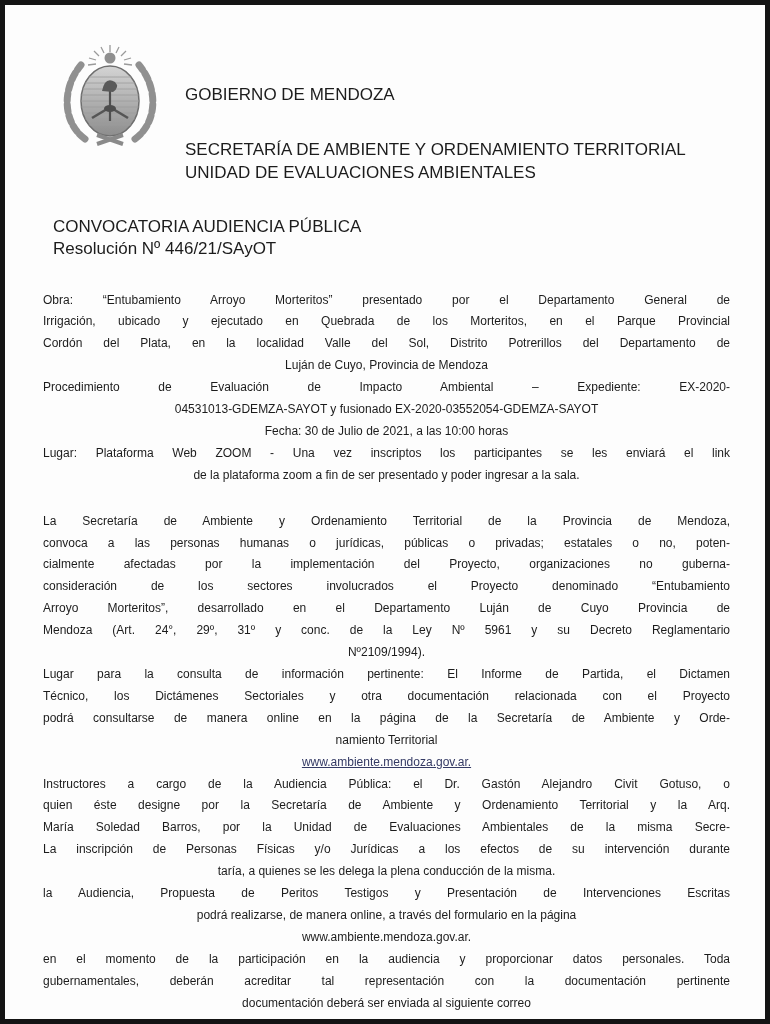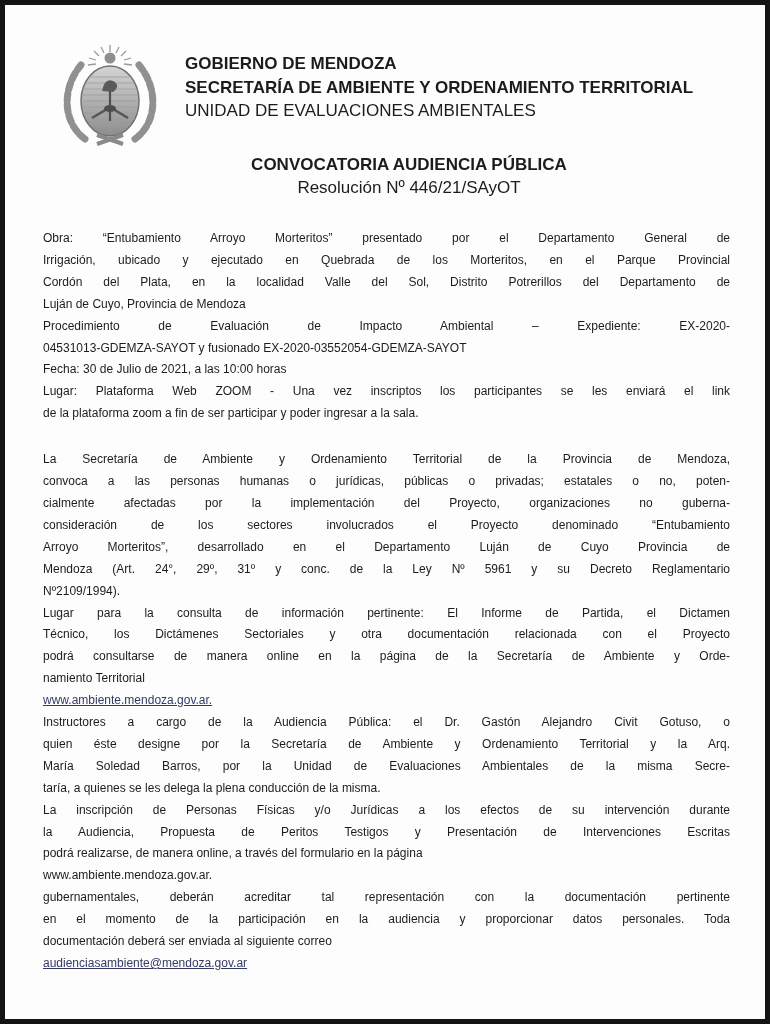--- a/index.html
+++ b/index.html
@@ -15,25 +15,25 @@
     width:770px;height:1024px;
     border:5px solid var(--border);
     background:var(--bg);
     color:var(--text);
     font-family:"Liberation Sans","DejaVu Sans",sans-serif;
     overflow:hidden;
   }
   .header{display:flex;margin:37px 0 0 50px;}
   .logo{width:110px;height:106px;flex:0 0 auto;}
   .header-text{margin-left:20px;padding-top:10px;font-size:17px;line-height:23.5px;white-space:nowrap;}
-  .bold{font-weight:bold;}
-  .title-block{margin:6px 0 0 48px;font-size:17px;line-height:22.5px;text-align:center;}
+  .bold{font-weight:normal;margin-top:31px;}
+  .title-block{margin:6px 0 0 48px;font-size:17px;line-height:22.5px;}
   .doc-body{margin:29px 35px 0 38px;font-size:12px;line-height:21.9px;}
   .block + .block{margin-top:24px;}
-  .line{display:block;text-align:left;color:var(--text);}
+  .line{display:block;text-align:center;color:var(--text);}
   .line.just{text-align:justify;text-align-last:justify;}
   a.line.link{color:var(--link);text-decoration:underline;cursor:pointer;}
 </style>
 </head>
 <body>
 
 <div class="page">
 
   <div class="header">
     <div class="logo">
@@ -103,43 +103,43 @@
   <div class="doc-body">
       <div class="block">
         <div class="line just">Obra: “Entubamiento Arroyo Morteritos” presentado por el Departamento General de</div>
         <div class="line just">Irrigación, ubicado y ejecutado en Quebrada de los Morteritos, en el Parque Provincial</div>
         <div class="line just">Cordón del Plata, en la localidad Valle del Sol, Distrito Potrerillos del Departamento de</div>
         <div class="line">Luján de Cuyo, Provincia de Mendoza</div>
         <div class="line just">Procedimiento de Evaluación de Impacto Ambiental – Expediente: EX-2020-</div>
         <div class="line">04531013-GDEMZA-SAYOT y fusionado EX-2020-03552054-GDEMZA-SAYOT</div>
         <div class="line">Fecha: 30 de Julio de 2021, a las 10:00 horas</div>
         <div class="line just">Lugar: Plataforma Web ZOOM - Una vez inscriptos los participantes se les enviará el link</div>
-        <div class="line">de la plataforma zoom a fin de ser participar y poder ingresar a la sala.</div>
+        <div class="line">de la plataforma zoom a fin de ser presentado y poder ingresar a la sala.</div>
       </div>
       <div class="block">
         <div class="line just">La Secretaría de Ambiente y Ordenamiento Territorial de la Provincia de Mendoza,</div>
         <div class="line just">convoca a las personas humanas o jurídicas, públicas o privadas; estatales o no, poten-</div>
         <div class="line just">cialmente afectadas por la implementación del Proyecto, organizaciones no guberna-</div>
         <div class="line just">consideración de los sectores involucrados el Proyecto denominado “Entubamiento</div>
         <div class="line just">Arroyo Morteritos”, desarrollado en el Departamento Luján de Cuyo Provincia de</div>
         <div class="line just">Mendoza (Art. 24°, 29º, 31º y conc. de la Ley Nº 5961 y su Decreto Reglamentario</div>
         <div class="line">Nº2109/1994).</div>
         <div class="line just">Lugar para la consulta de información pertinente: El Informe de Partida, el Dictamen</div>
         <div class="line just">Técnico, los Dictámenes Sectoriales y otra documentación relacionada con el Proyecto</div>
         <div class="line just">podrá consultarse de manera online en la página de la Secretaría de Ambiente y Orde-</div>
         <div class="line">namiento Territorial</div>
         <a class="line link" href="#">www.ambiente.mendoza.gov.ar.</a>
         <div class="line just">Instructores a cargo de la Audiencia Pública: el Dr. Gastón Alejandro Civit Gotuso, o</div>
         <div class="line just">quien éste designe por la Secretaría de Ambiente y Ordenamiento Territorial y la Arq.</div>
         <div class="line just">María Soledad Barros, por la Unidad de Evaluaciones Ambientales de la misma Secre-</div>
+        <div class="line just">La inscripción de Personas Físicas y/o Jurídicas a los efectos de su intervención durante</div>
         <div class="line">taría, a quienes se les delega la plena conducción de la misma.</div>
-        <div class="line just">La inscripción de Personas Físicas y/o Jurídicas a los efectos de su intervención durante</div>
         <div class="line just">la Audiencia, Propuesta de Peritos Testigos y Presentación de Intervenciones Escritas</div>
         <div class="line">podrá realizarse, de manera online, a través del formulario en la página</div>
         <div class="line">www.ambiente.mendoza.gov.ar.</div>
+        <div class="line just">en el momento de la participación en la audiencia y proporcionar datos personales. Toda</div>
         <div class="line just">gubernamentales, deberán acreditar tal representación con la documentación pertinente</div>
-        <div class="line just">en el momento de la participación en la audiencia y proporcionar datos personales. Toda</div>
         <div class="line">documentación deberá ser enviada al siguiente correo</div>
         <a class="line link" href="#">audienciasambiente@mendoza.gov.ar</a>
       </div>
     </div>
 
 </div>
 
 </body></html>

